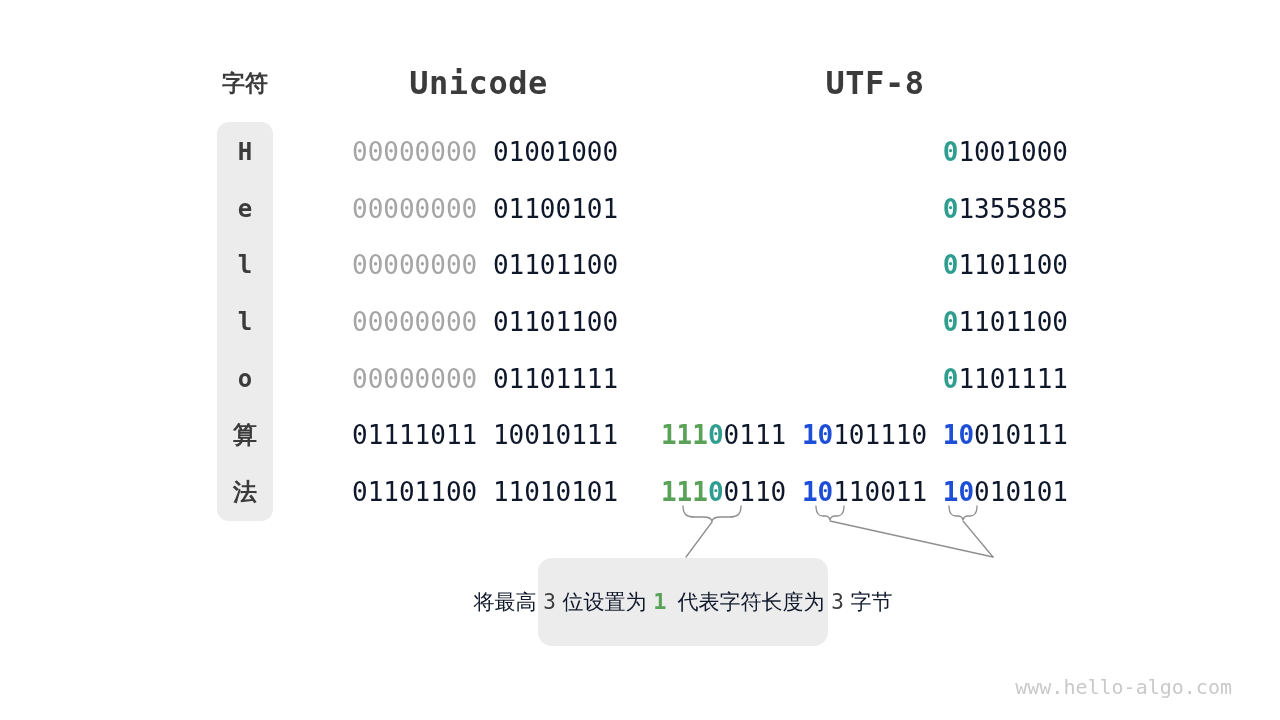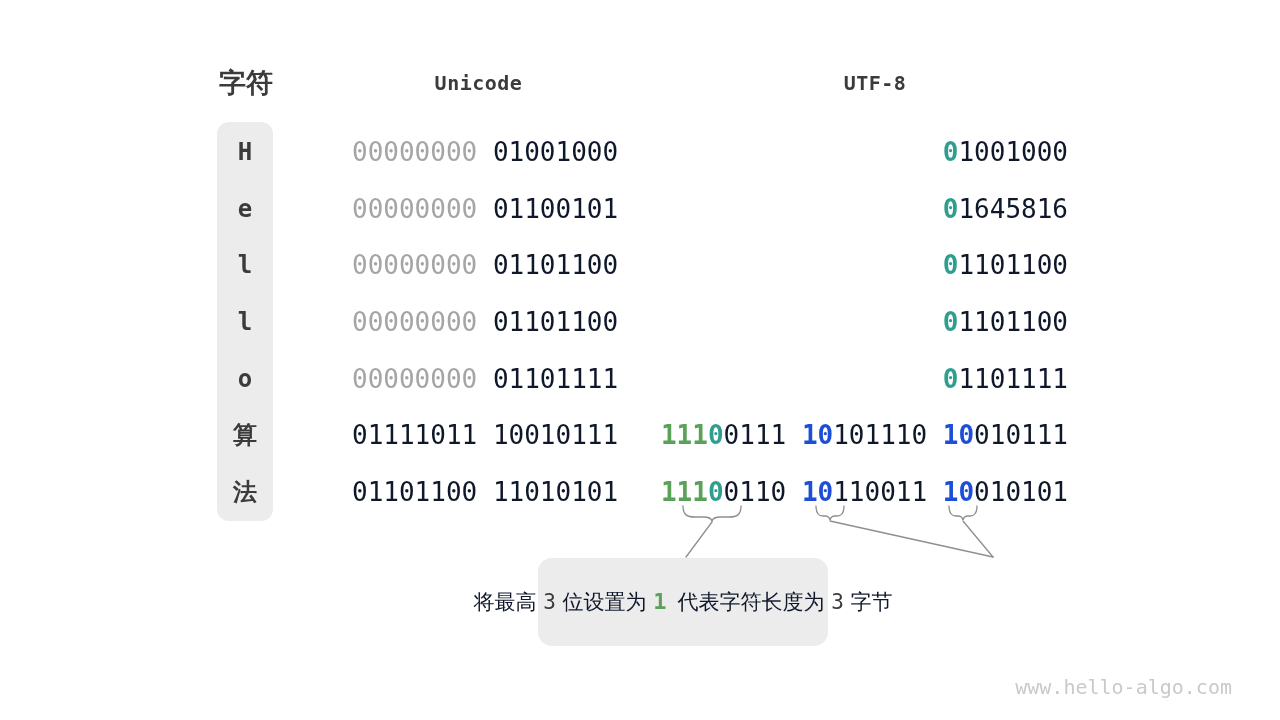--- a/index.html
+++ b/index.html
@@ -2,22 +2,22 @@
 <html><head>
 <meta charset="utf-8">
 <style>
   html,body{margin:0;padding:0;background:#ffffff;}
   .stage{position:relative;width:1280px;height:720px;background:#ffffff;overflow:hidden;
          font-family:"DejaVu Sans",sans-serif;}
 
   
   .hdr{position:absolute;top:68px;height:30px;line-height:30px;text-align:center;
        font-weight:bold;color:#3b3b3b;}
-  .hdr-char{left:217px;width:56px;font-size:27px;text-align:right;}
-  .hdr-mono{font-family:"DejaVu Sans Mono",monospace;font-size:20px;letter-spacing:.5px;}
+  .hdr-char{left:217px;width:56px;font-size:23px;}
+  .hdr-mono{font-family:"DejaVu Sans Mono",monospace;font-size:32px;letter-spacing:.5px;}
   .hdr-unicode{left:352px;width:253px;}
   .hdr-utf8{left:682px;width:386px;}
 
   
   .char-panel{position:absolute;left:217px;top:122px;width:56px;height:399px;
               background:#ececec;border-radius:12px;}
 
   
   .cell{position:absolute;height:57px;display:flex;align-items:center;}
   .char-cell{left:217px;width:56px;justify-content:center;
@@ -59,21 +59,21 @@
   <div class="hdr hdr-mono hdr-utf8">UTF-8</div>
 
   <div class="char-panel"></div>
 
   <div id="rows">
       <div class="cell char-cell" style="top: 123.6px;">H</div>
       <div class="cell binary unicode-cell" style="top: 123.6px;"><span class="c-gray">00000000</span><span class="c-dark"> </span><span class="c-dark">01001000</span></div>
       <div class="cell binary utf8-cell" style="top: 123.6px;"><span class="c-teal">0</span><span class="c-dark">1001000</span></div>
       <div class="cell char-cell" style="top: 180.25px;">e</div>
       <div class="cell binary unicode-cell" style="top: 180.25px;"><span class="c-gray">00000000</span><span class="c-dark"> </span><span class="c-dark">01100101</span></div>
-      <div class="cell binary utf8-cell" style="top: 180.25px;"><span class="c-teal">0</span><span class="c-dark">1645816</span></div>
+      <div class="cell binary utf8-cell" style="top: 180.25px;"><span class="c-teal">0</span><span class="c-dark">1355885</span></div>
       <div class="cell char-cell" style="top: 236.9px;">l</div>
       <div class="cell binary unicode-cell" style="top: 236.9px;"><span class="c-gray">00000000</span><span class="c-dark"> </span><span class="c-dark">01101100</span></div>
       <div class="cell binary utf8-cell" style="top: 236.9px;"><span class="c-teal">0</span><span class="c-dark">1101100</span></div>
       <div class="cell char-cell" style="top: 293.55px;">l</div>
       <div class="cell binary unicode-cell" style="top: 293.55px;"><span class="c-gray">00000000</span><span class="c-dark"> </span><span class="c-dark">01101100</span></div>
       <div class="cell binary utf8-cell" style="top: 293.55px;"><span class="c-teal">0</span><span class="c-dark">1101100</span></div>
       <div class="cell char-cell" style="top: 350.2px;">o</div>
       <div class="cell binary unicode-cell" style="top: 350.2px;"><span class="c-gray">00000000</span><span class="c-dark"> </span><span class="c-dark">01101111</span></div>
       <div class="cell binary utf8-cell" style="top: 350.2px;"><span class="c-teal">0</span><span class="c-dark">1101111</span></div>
       <div class="cell char-cell" style="top: 406.85px;">算</div>

